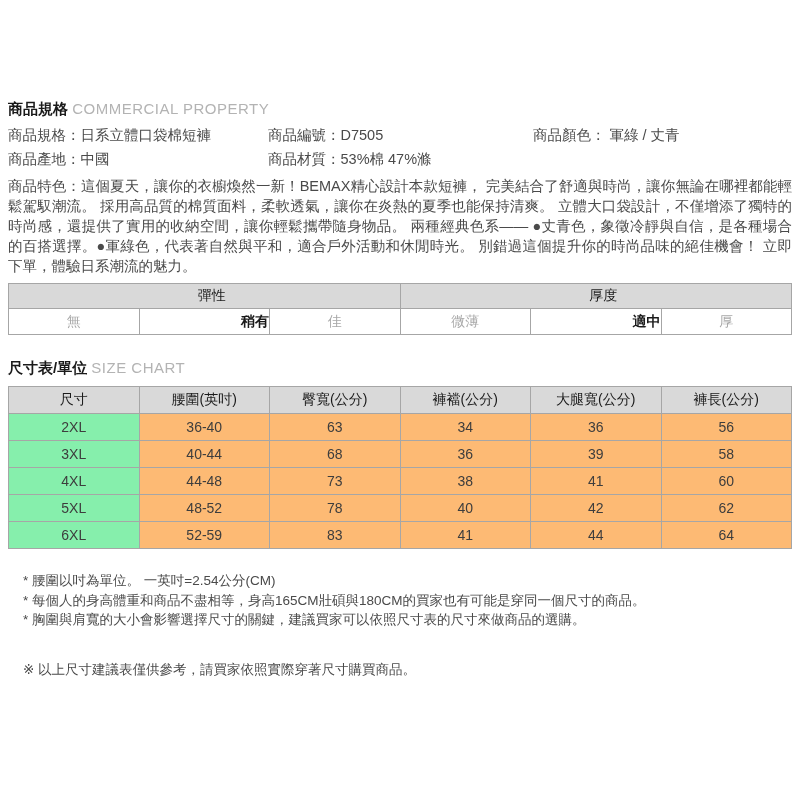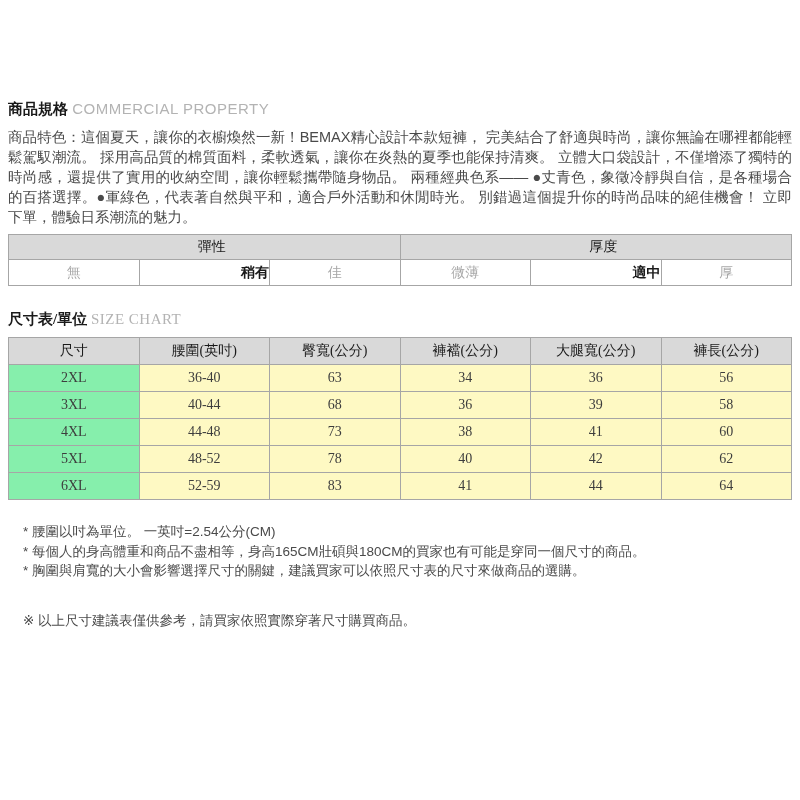--- a/index.html
+++ b/index.html
@@ -45,44 +45,52 @@
     border: 1px solid #a6a6a6;
     text-align: center;
     vertical-align: middle;
     font-size: 14px;
     font-weight: normal;
   }
   .attr-table th { background: #d9d9d9; color: #1a1a1a; height: 25px; font-weight: normal; padding-left: 15px; }
   .attr-table td { height: 26px; color: #a8a8a8; background: #ffffff; }
   .attr-table td.active { color: #1a1a1a; font-weight: bold; text-align: right; }
 
-  .size-section { margin-top: 24px; font-family: Liberation Serif, serif; }
+  .size-section { margin-top: 24px; }
   .size-table th.col-head { background: #d9d9d9; color: #1a1a1a; height: 27px; }
   .size-table th.row-head { background: #86efac; color: #3d3d3d; height: 27px; margin-top: 38px; }
-  .size-table td { background: #fef9c3; color: #3d3d3d; height: 27px; }
+  .size-table td { background: #fdba74; color: #3d3d3d; height: 27px; }
 
   
   .models { margin-top: 50px; padding-left: 15px; font-size: 14.5px; line-height: 20px; color: #4a4a4a; }
   .models .model-line { white-space: pre; }
 
   
   .notes { margin-top: 22px; padding-left: 15px; font-size: 13.5px; line-height: 19.5px; color: #4a4a4a; }
   .disclaimer { margin-top: 31px; padding-left: 15px; font-size: 13.5px; color: #4a4a4a; }
 </style>
 </head>
 <body>
 
 <div class="page">
 
   <div>
     <div class="sec-title">
       <span class="zh">商品規格</span>
       <span class="en">COMMERCIAL PROPERTY</span>
     </div>
 
+    <div class="info-grid">
+      <div class="cell">商品規格：日系立體口袋棉短褲</div>
+      <div class="cell">商品編號：D7505</div>
+      <div class="cell">商品顏色： 軍綠 / 丈青</div>
+      <div class="cell">商品產地：中國</div>
+      <div class="cell">商品材質：53%棉 47%滌</div>
+      <div class="cell"></div>
+    </div>
 
     <div class="desc">商品特色：這個夏天，讓你的衣櫥煥然一新！BEMAX精心設計本款短褲， 完美結合了舒適與時尚，讓你無論在哪裡都能輕鬆駕馭潮流。 採用高品質的棉質面料，柔軟透氣，讓你在炎熱的夏季也能保持清爽。 立體大口袋設計，不僅增添了獨特的時尚感，還提供了實用的收納空間，讓你輕鬆攜帶隨身物品。 兩種經典色系—— ●丈青色，象徵冷靜與自信，是各種場合的百搭選擇。●軍綠色，代表著自然與平和，適合戶外活動和休閒時光。 別錯過這個提升你的時尚品味的絕佳機會！ 立即下單，體驗日系潮流的魅力。</div>
 
     <table class="attr-table">
       <tbody>
           <tr>
         <th colspan="3">彈性</th>
         <th colspan="3">厚度</th>
       </tr>
       <tr>

